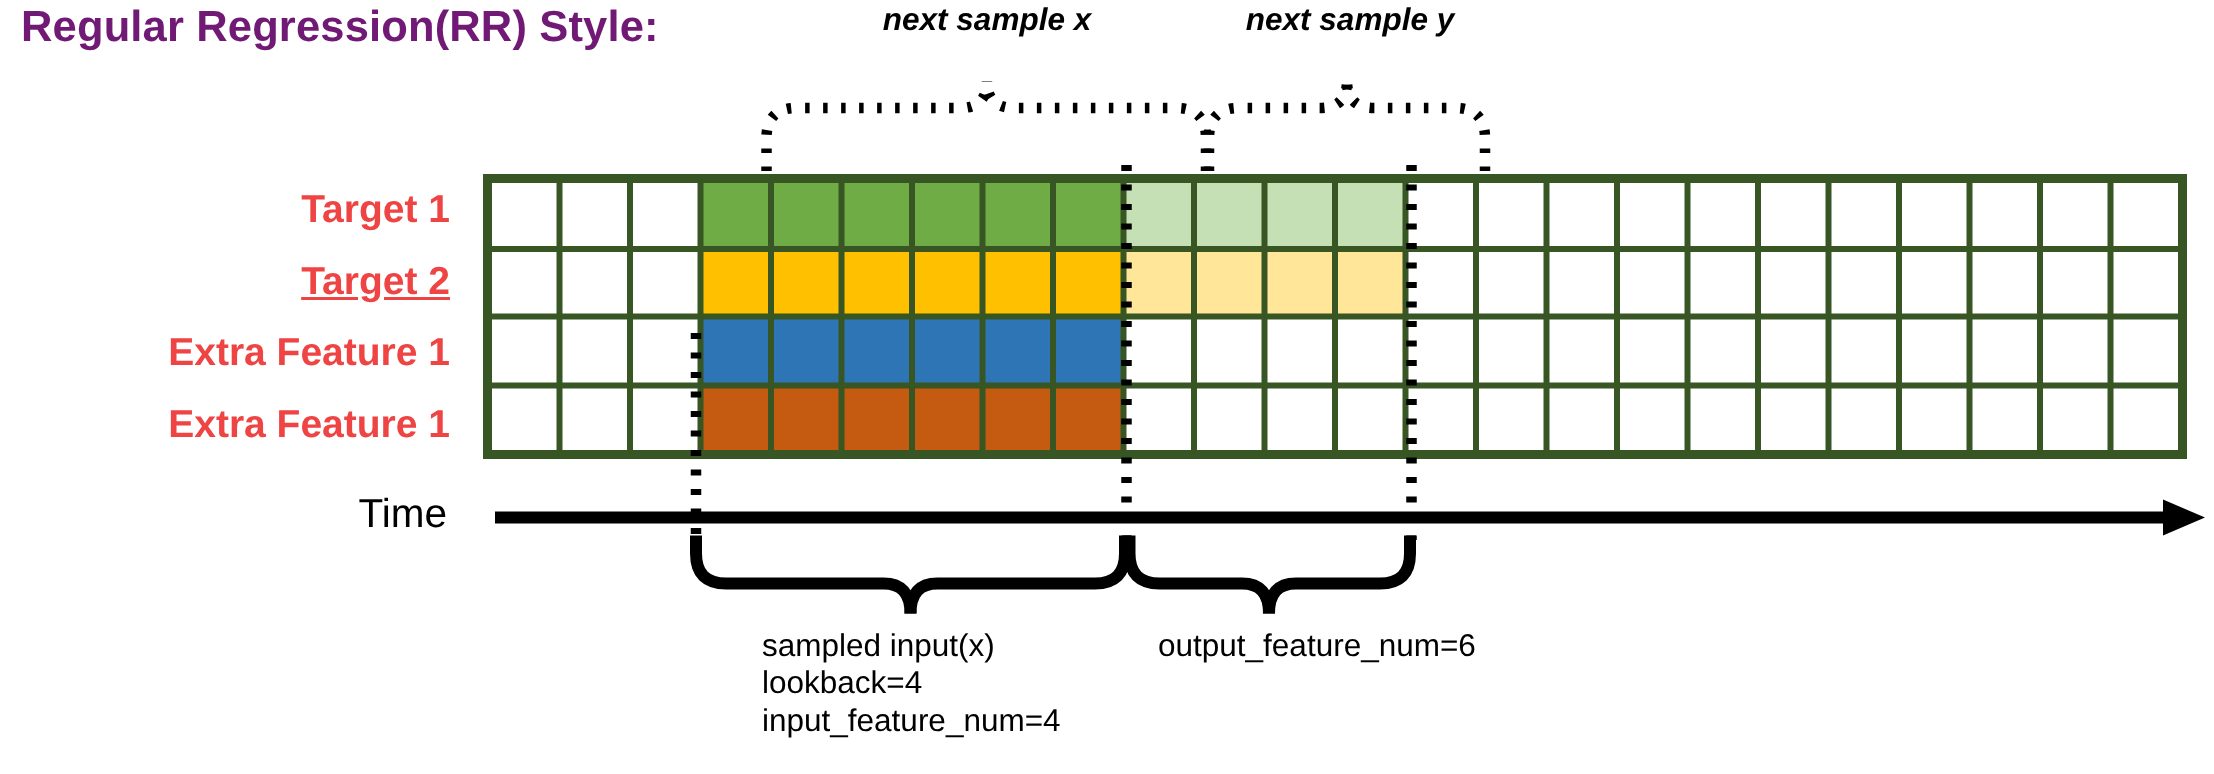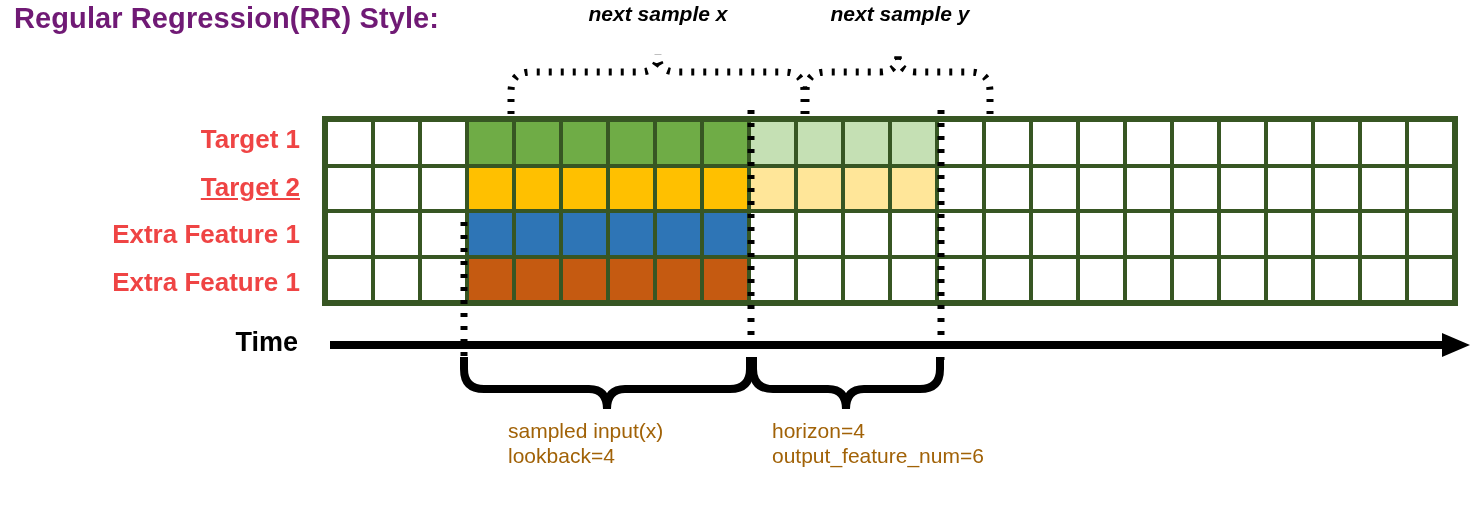--- a/index.html
+++ b/index.html
@@ -36,36 +36,36 @@
     display:flex;width:100%;height:25%;box-sizing:border-box;
   }
   .cell{
     flex:1 1 0;margin:2px;background:#ffffff;box-sizing:border-box;
   }
 
   
   .time-label{
     position:absolute;left:0px;top:327px;width:310px;
     text-align:right;padding-right:12px;box-sizing:border-box;
-    font-size:27px;font-weight:700;color:#000;
+    font-size:27px;font-weight:400;color:#000;
   }
   .time-axis{position:absolute;left:330px;top:332px;width:1140px;height:28px;}
 
   
   .anno-top{position:absolute;left:0;top:0;width:1476px;height:120px;}
   .brace-top-label{
     position:absolute;top:2px;
     font-size:21px;font-style:italic;font-weight:600;color:#000;
     text-align:center;white-space:nowrap;
   }
 
   .anno-bottom{position:absolute;left:0;top:355px;width:1476px;height:161px;}
   .bottom-text{
     position:absolute;top:418px;
-    font-size:21px;font-weight:400;color:#a16207;
+    font-size:21px;font-weight:400;color:#000000;
     line-height:25px;white-space:nowrap;
   }
   .bottom-text div{white-space:nowrap;}
 </style>
 </head>
 <body>
 
 <div id="stage">
 
   <div class="page-title">Regular Regression(RR) Style:</div>
@@ -223,20 +223,20 @@
 
     <g fill="none" stroke="#000000" stroke-width="8" stroke-linecap="butt">
       <path d="M 753,2 L 753,14 Q 753,34 773,34 L 828,34 Q 846,34 846,54"></path>
       <path d="M 940,2 L 940,14 Q 940,34 920,34 L 864,34 Q 846,34 846,54"></path>
     </g>
   </svg>
 
   <div class="bottom-text" style="left:508px;">
     <div>sampled input(x)</div>
     <div>lookback=4</div>
+    <div>input_feature_num=4</div>
   </div>
 
   <div class="bottom-text" style="left:772px;">
-    <div>horizon=4</div>
     <div>output_feature_num=6</div>
   </div>
 
 </div>
 
 </body></html>

